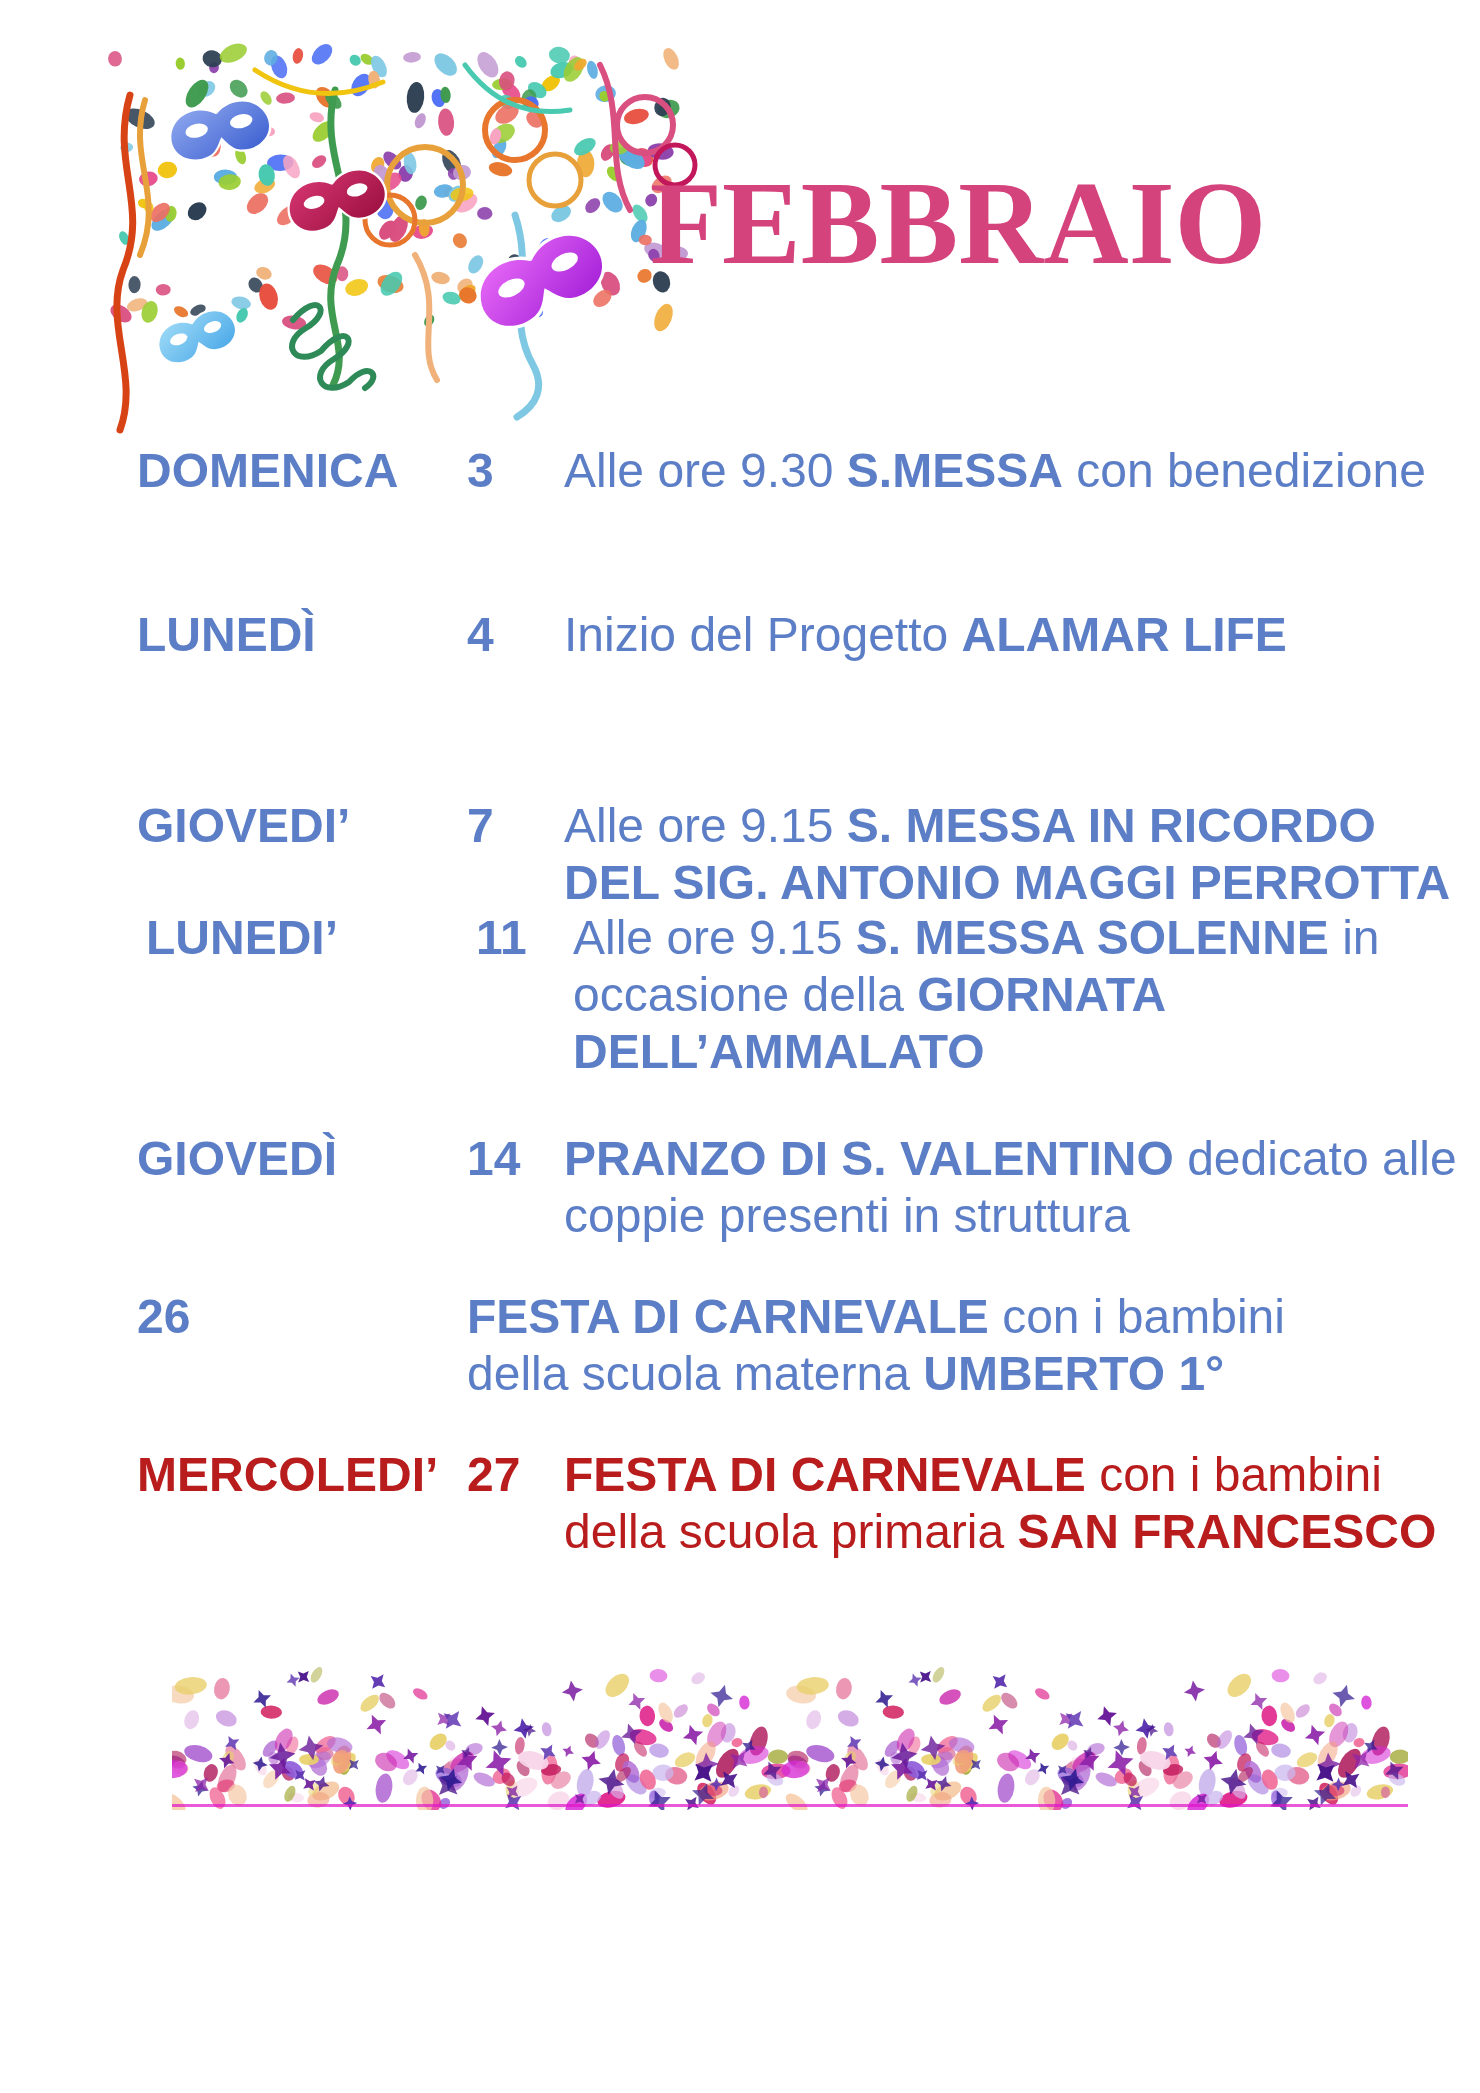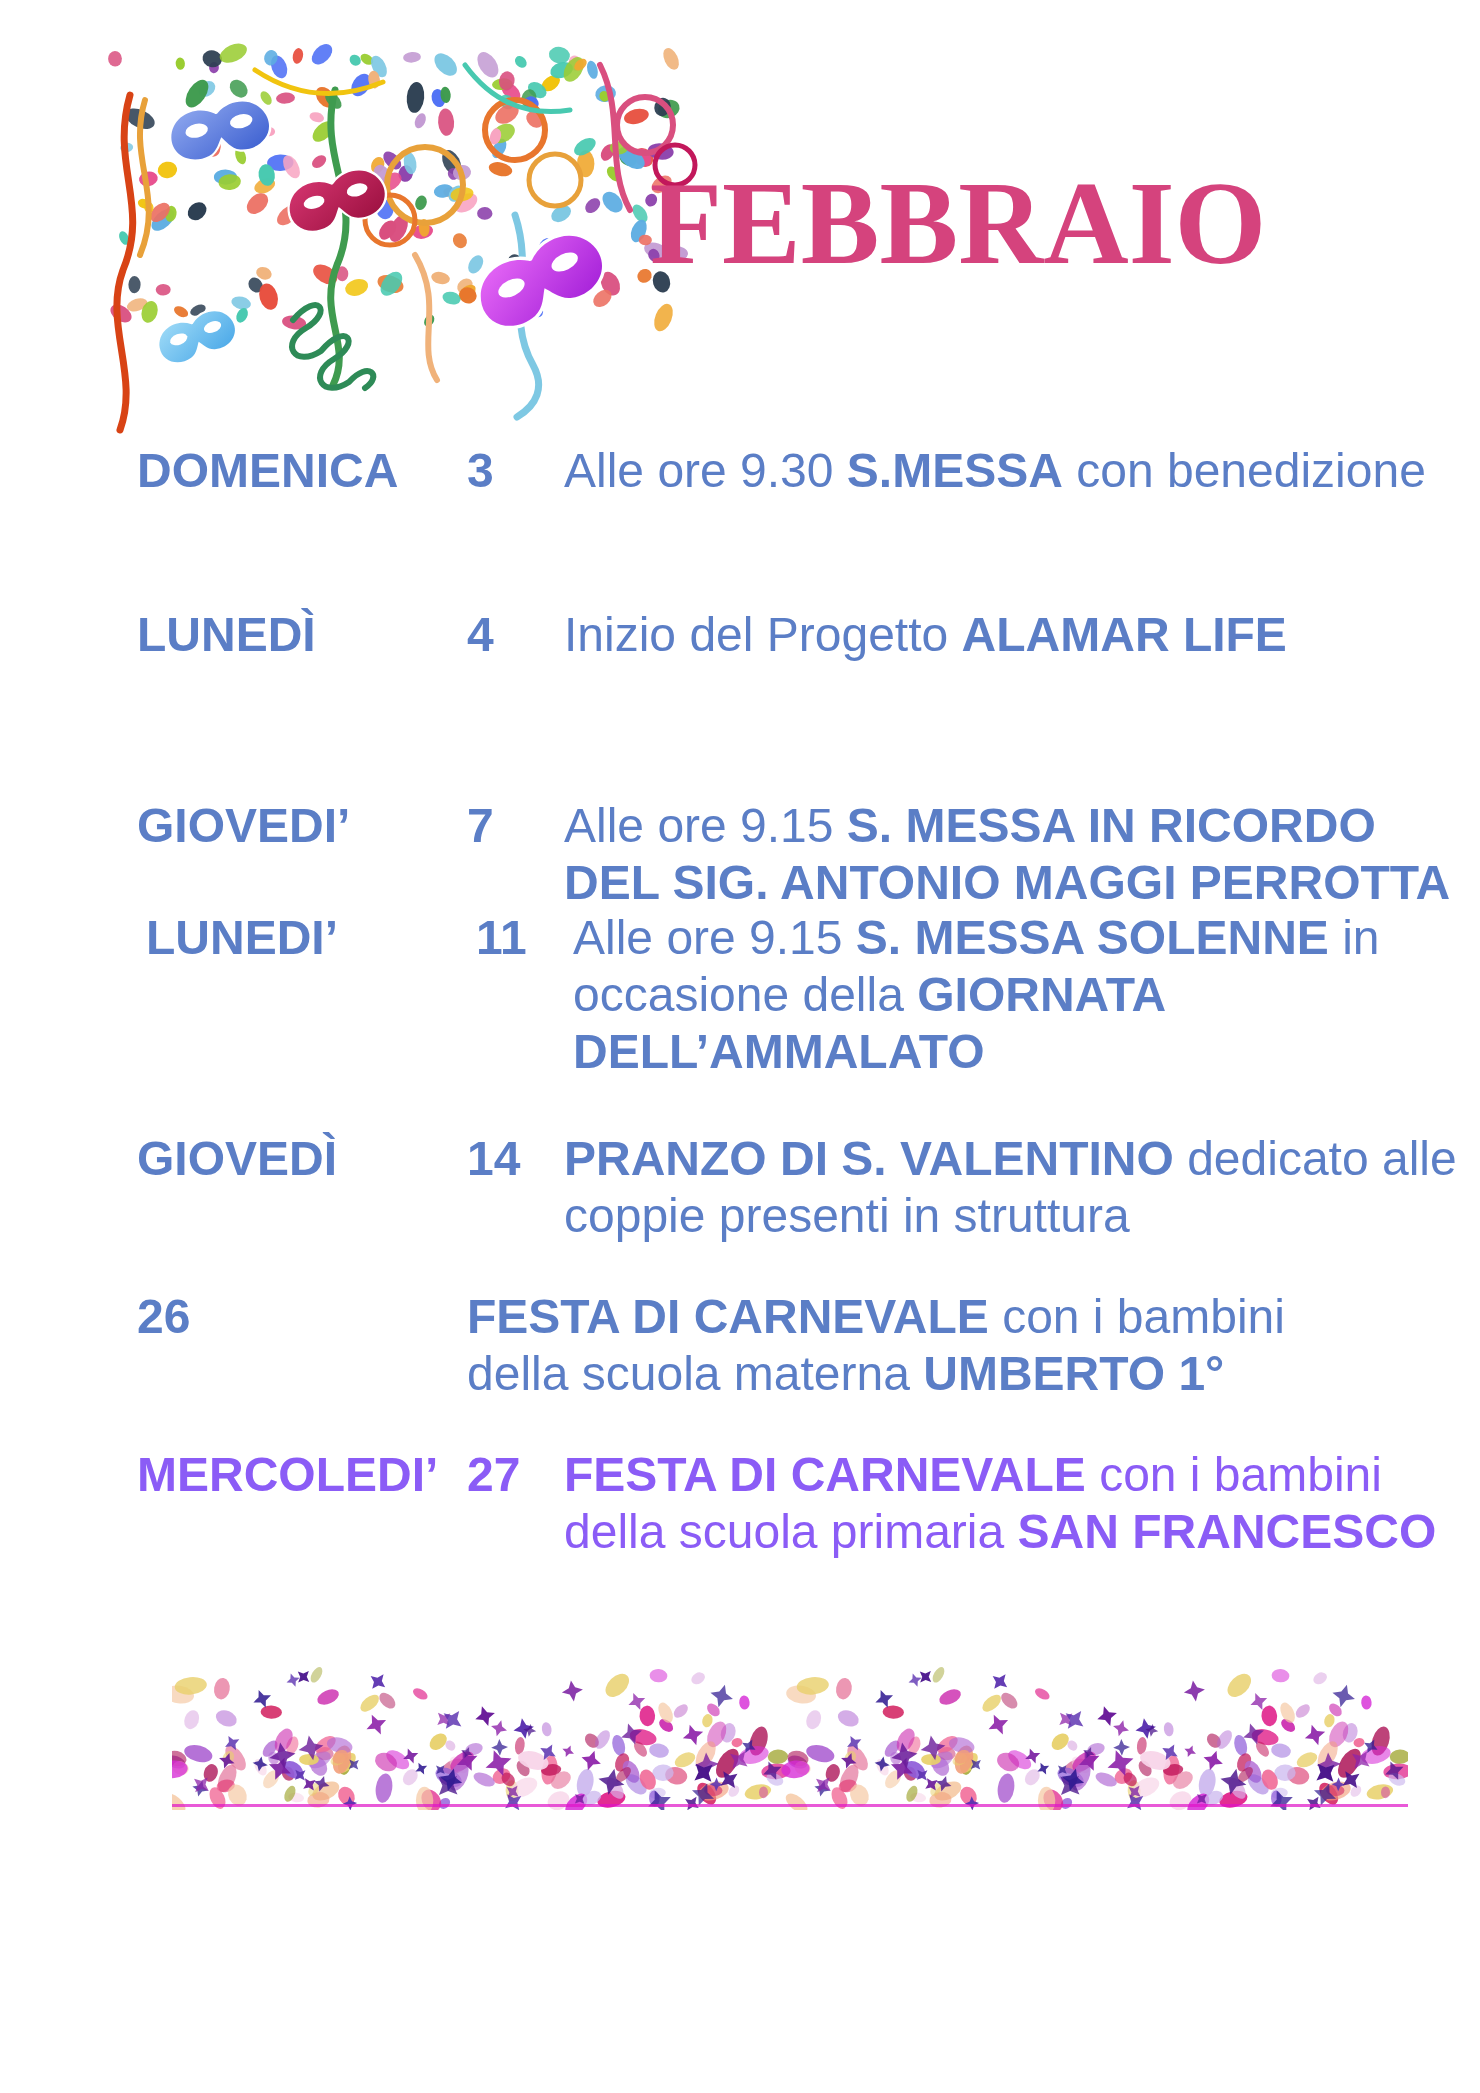--- a/index.html
+++ b/index.html
@@ -312,21 +312,21 @@
   </div>
 
   <div class="event-row" style="top: 1288px; color: rgb(91, 126, 198);">
     <div class="event-date">26</div>
     <div class="event-desc">
           <div class="desc-line"><span class="bold">FESTA DI CARNEVALE</span><span> con i bambini</span></div>
           <div class="desc-line"><span>della scuola materna </span><span class="bold">UMBERTO 1°</span></div>
         </div>
   </div>
 
-  <div class="event-row" style="top: 1446px; color: #8b5cf6;">
+  <div class="event-row" style="top: 1446px; color: #b91c1c;">
     <div class="event-day">MERCOLEDI’</div>
     <div class="event-date">27</div>
     <div class="event-desc">
           <div class="desc-line"><span class="bold">FESTA DI CARNEVALE</span><span> con i bambini</span></div>
           <div class="desc-line"><span>della scuola primaria </span><span class="bold">SAN FRANCESCO</span></div>
         </div>
   </div>
 </main>
 
   <svg class="band" viewBox="0 0 1236 160">

